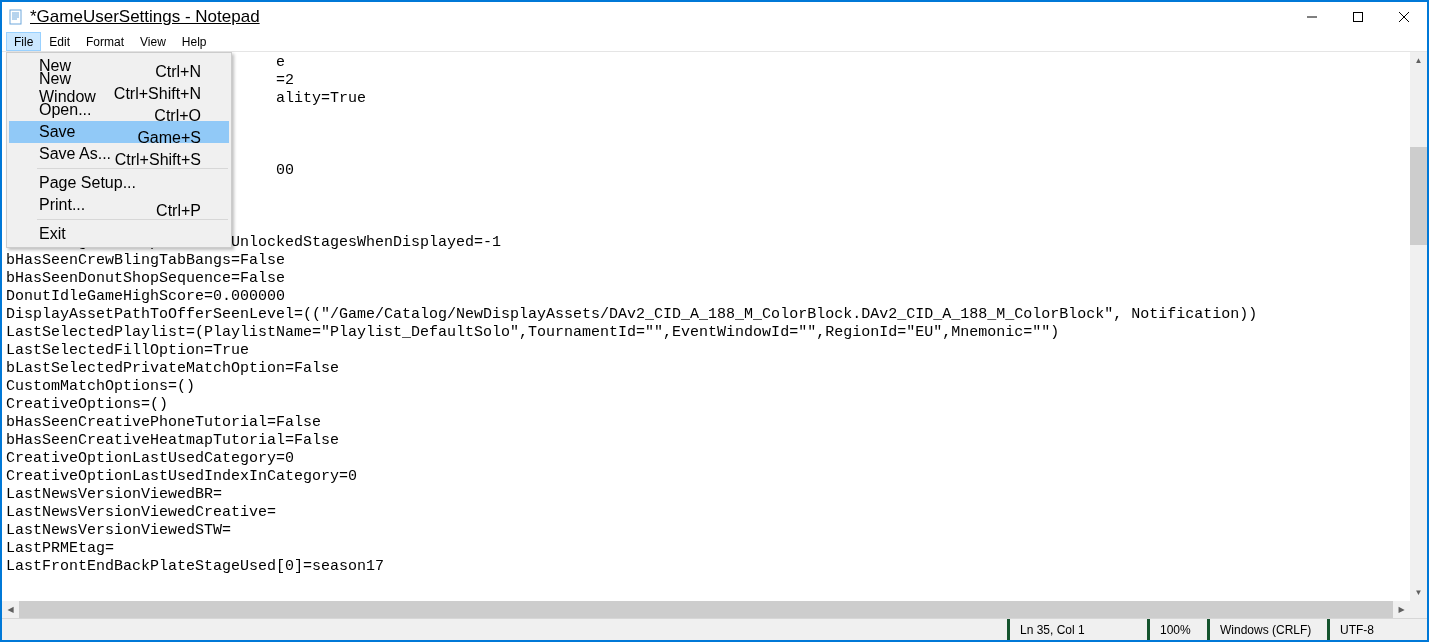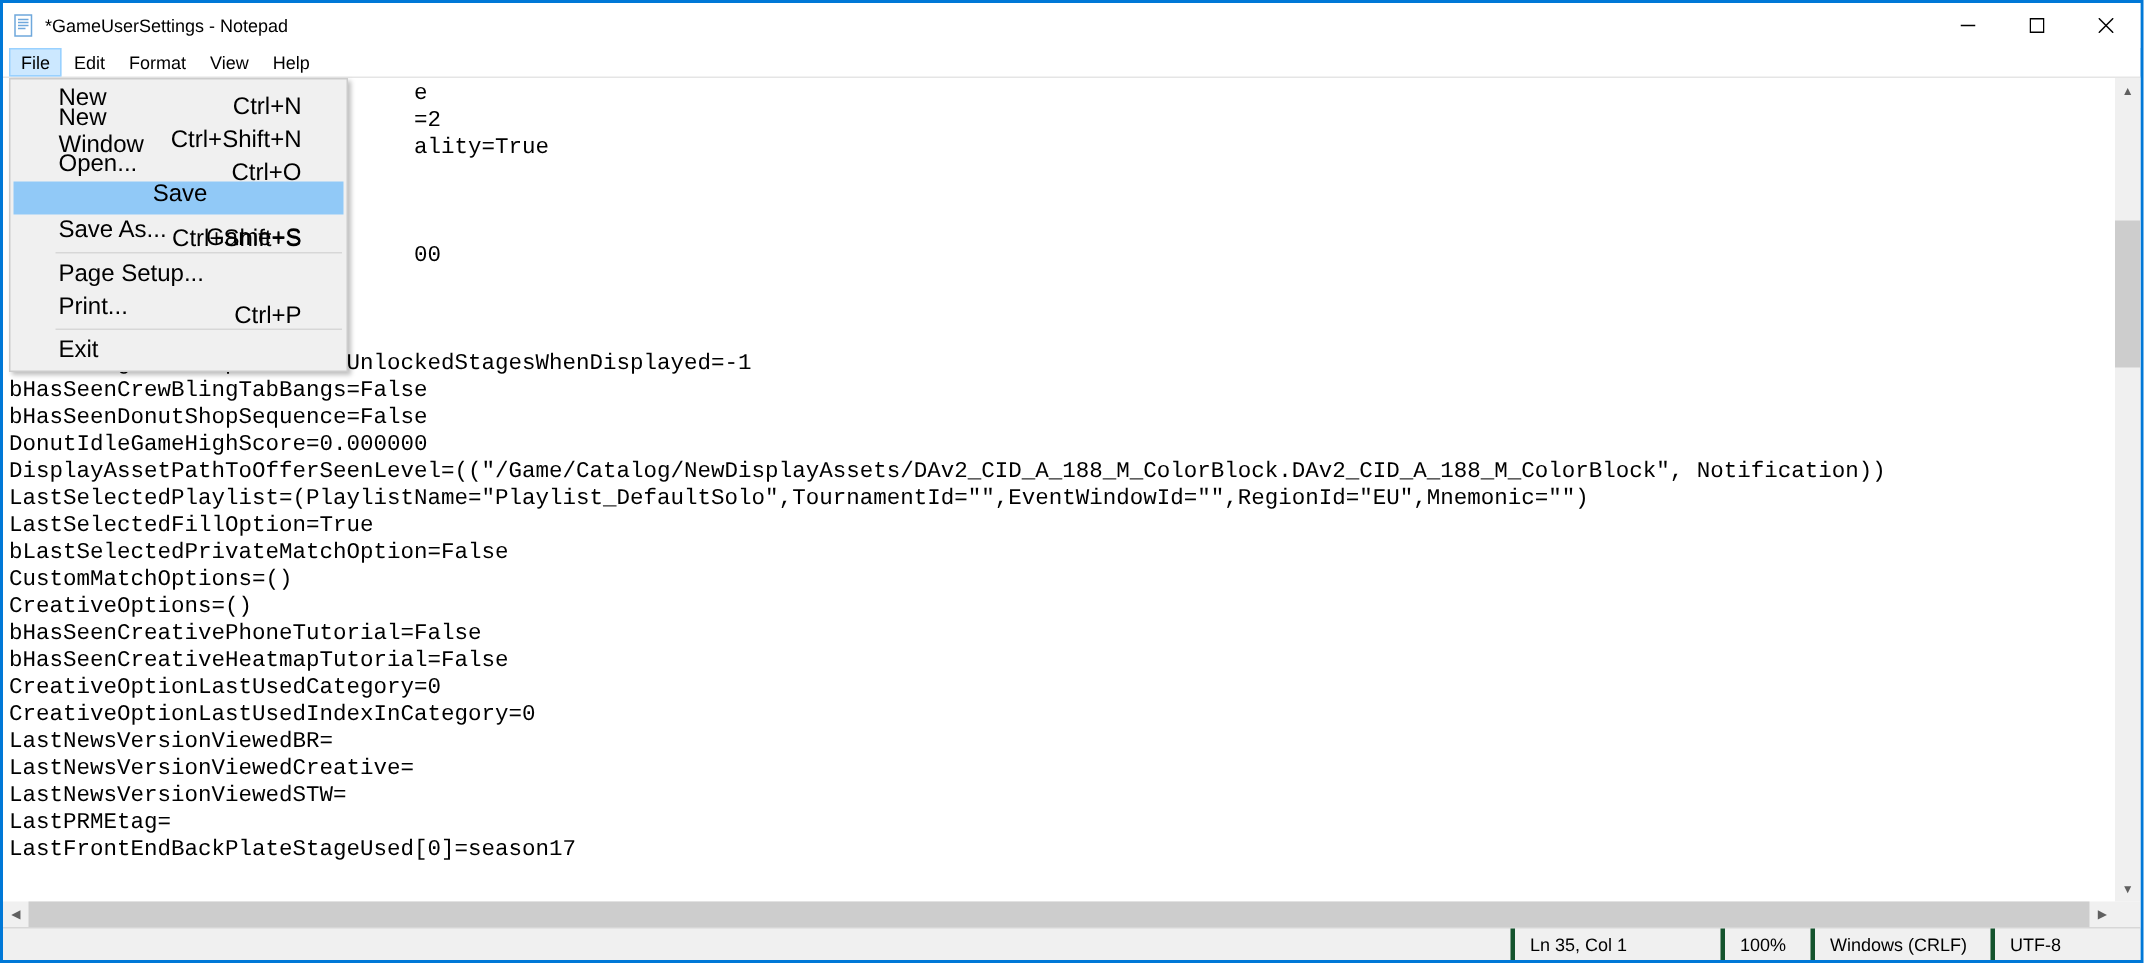--- a/index.html
+++ b/index.html
@@ -22,21 +22,21 @@
     display: flex;
     align-items: center;
     padding-left: 6px;
     border-bottom: 0;
   }
   .titlebar .icon {
     width: 16px; height: 16px;
     margin-right: 6px;
     display: inline-block;
   }
-  .titlebar .title { font-size: 12px; color: #000; }
+  .titlebar .title { font-size: 17px; color: #000; text-decoration: underline; }
   .window-controls { margin-left: auto; display: flex; }
   .window-controls .btn {
     width: 46px; height: 30px;
     display: flex; align-items: center; justify-content: center;
     font-family: "Segoe UI Symbol", sans-serif;
     font-size: 10px;
   }
 
   .menubar {
     height: 20px;
@@ -70,21 +70,21 @@
     padding: 2px;
   }
   .dropdown .item {
     height: 22px;
     display: flex;
     align-items: center;
     padding: 0 28px 0 30px;
     font-size: 16px;
     position: relative;
   }
-  .dropdown .item.highlight { background: #91c9f7; flex-direction: column; }
+  .dropdown .item.highlight { background: #91c9f7; }
   .dropdown .item .shortcut {
     margin-left: auto;
     color: #000;
     margin-top: 11px;
   }
   .dropdown .sep {
     height: 1px;
     background: #d7d7d7;
     margin: 3px 1px 3px 28px;
   }

